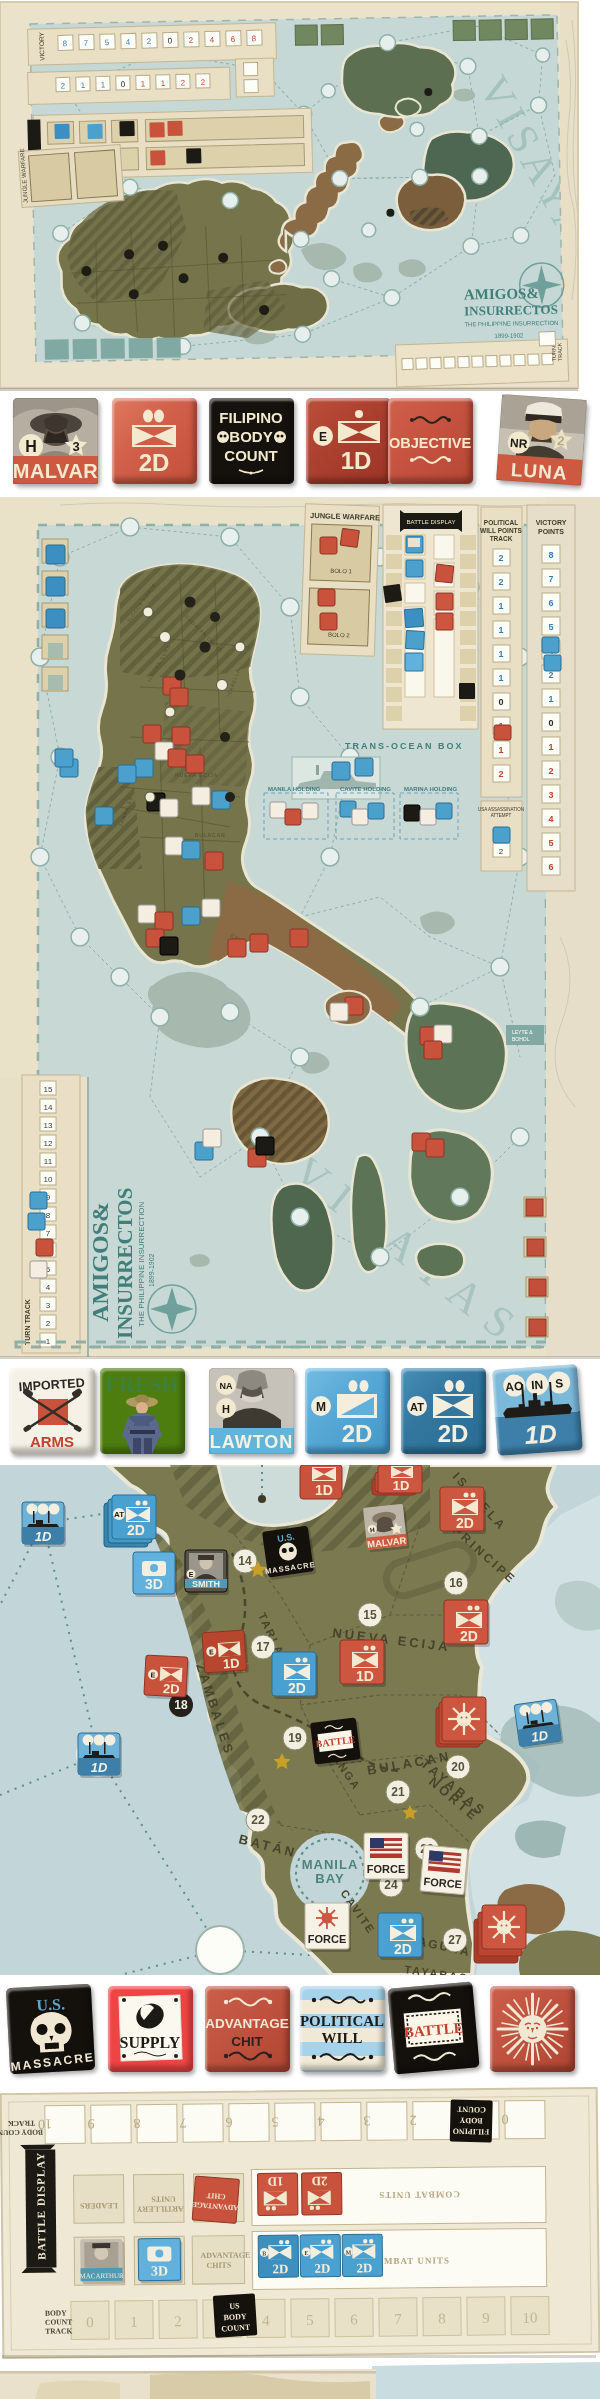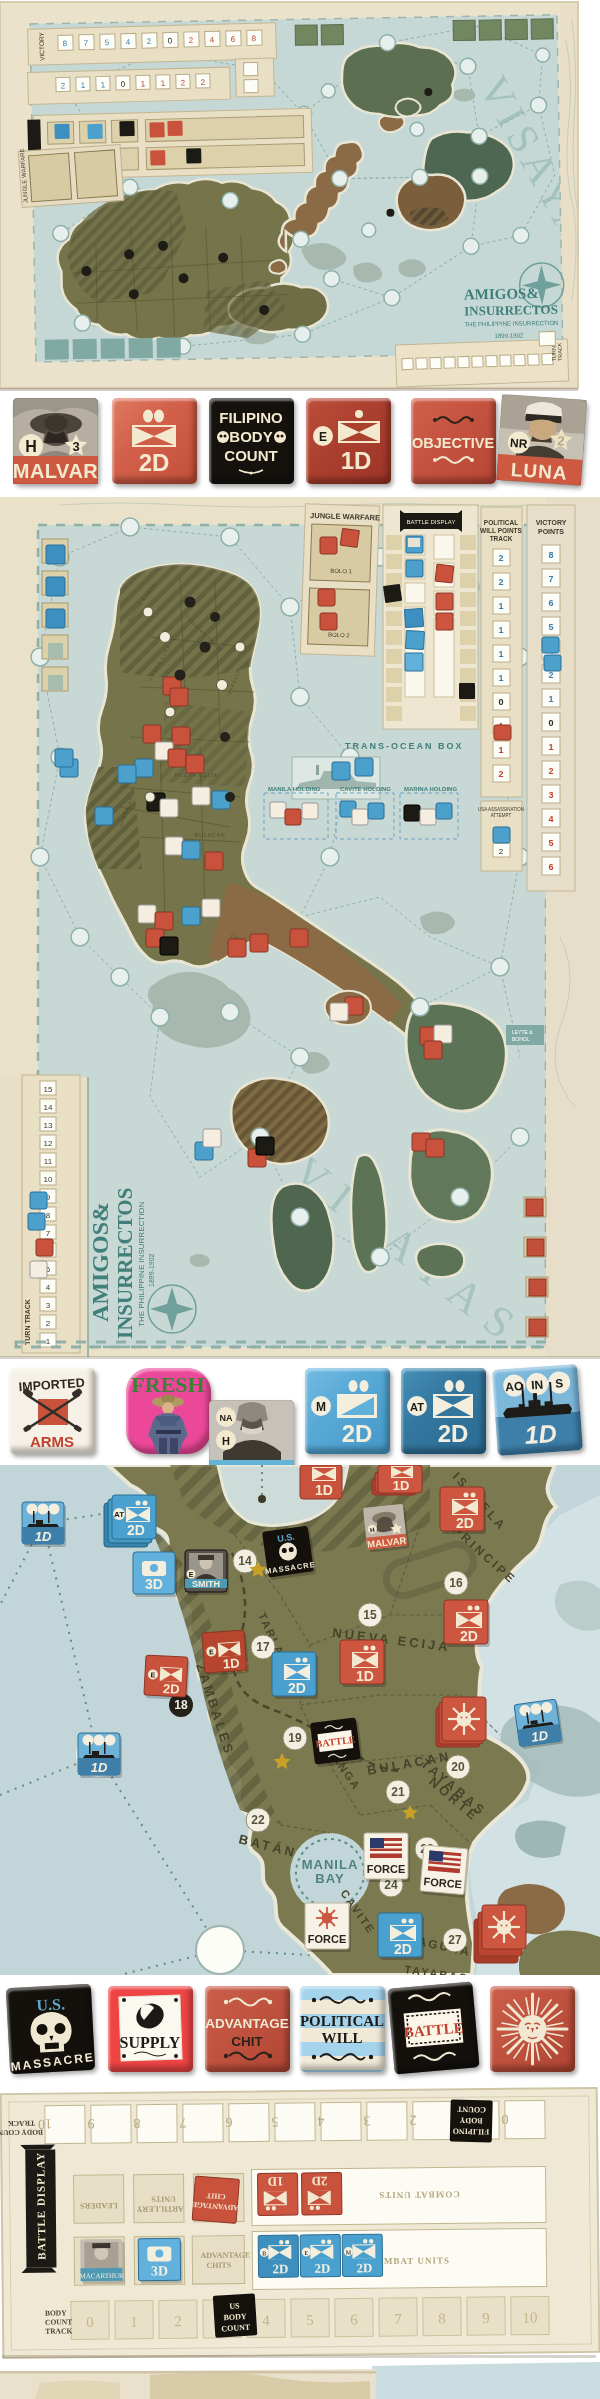--- a/index.html
+++ b/index.html
@@ -318,21 +318,21 @@
   <circle cx="53" cy="16" r="4" fill="#f2e9ce"></circle>
   <rect x="32" y="23" width="42" height="22" fill="#f2e9ce"></rect>
   <path d="M34 25 L72 25 L53 34 Z" fill="#a93f2c"></path>
   <path d="M34 43 L72 43 L53 34.5 Z" fill="#a93f2c"></path>
   <circle cx="17" cy="38" r="10" fill="#f2e9ce"></circle>
   <text x="17" y="43" font-size="12" font-weight="bold" text-anchor="middle" fill="#1c1a14">E</text>
   <text x="50" y="71" font-size="24" font-weight="bold" text-anchor="middle" fill="#f2e9ce">1D</text>
  </svg>
 </div>
 
-<div class="ctr" style="left:411px;top:7px;background:linear-gradient(135deg,#d0604a,#c65441 40%,#b74634);">
+<div class="ctr" style="left:388px;top:7px;background:linear-gradient(135deg,#d0604a,#c65441 40%,#b74634);">
  <svg width="85" height="86" viewBox="0 0 85 86">
   <path d="M26 22 q6 -6 12 0 q6 6 12 0 q6 -6 10 0" stroke="#2a221c" fill="none" stroke-width="2"></path>
   <circle cx="24" cy="22" r="2" fill="#2a221c"></circle>
           <circle cx="61" cy="22" r="2" fill="#2a221c"></circle>
   <text x="42" y="50" font-size="14.5" font-weight="bold" text-anchor="middle" fill="#f2e9ce">OBJECTIVE</text>
   <path d="M26 62 q6 -6 12 0 q6 6 12 0 q6 -6 10 0" stroke="#f2e9ce" fill="none" stroke-width="2"></path>
   <circle cx="24" cy="62" r="2" fill="#f2e9ce"></circle>
           <circle cx="61" cy="62" r="2" fill="#f2e9ce"></circle>
  </svg>
 </div>
@@ -797,37 +797,37 @@
   <g fill="#332e28">
    <rect x="13" y="22" width="10" height="6" rx="2" transform="rotate(33 18 25)"></rect>
    <rect x="62" y="22" width="10" height="6" rx="2" transform="rotate(-33 67 25)"></rect>
    <rect x="13" y="58" width="8" height="5" rx="2" transform="rotate(-33 17 60)"></rect>
    <rect x="64" y="58" width="8" height="5" rx="2" transform="rotate(33 68 60)"></rect>
   </g>
   <text x="42" y="79" font-size="15" font-weight="bold" text-anchor="middle" fill="#c0432f">ARMS</text>
  </svg>
 </div>
 
-<div class="ctr" style="left:126px;top:9px;background:#ec4899;border-radius:24px;">
+<div class="ctr" style="left:100px;top:9px;background:#4d7c0f;">
  <svg width="85" height="86" viewBox="0 0 85 86">
   <text x="42" y="24" font-size="22" font-weight="bold" text-anchor="middle" fill="#3e7f3c" font-family="Liberation Serif,serif">FRESH</text>
   <ellipse cx="42" cy="34" rx="16" ry="5.5" fill="#b09a62"></ellipse>
   <ellipse cx="42" cy="31" rx="7" ry="4.5" fill="#9c874f"></ellipse>
   <circle cx="42" cy="40" r="6" fill="#d9b28a"></circle>
   <path d="M30 48 q12 -6 24 0 l5 22 -7 16 -20 0 -7 -16z" fill="#5b6a8c"></path>
   <path d="M30 48 l24 0 2 10 -28 0z" fill="#4c5c80"></path>
   <path d="M28 50 l-6 18 5 3 8 -16z" fill="#5b6a8c"></path>
   <path d="M56 50 l6 18 -5 3 -8 -16z" fill="#5b6a8c"></path>
   <rect x="33" y="70" width="8" height="16" fill="#3e4668"></rect>
   <rect x="44" y="70" width="8" height="16" fill="#3e4668"></rect>
   <rect x="30" y="62" width="25" height="4" fill="#2e3550"></rect>
  </svg>
 </div>
 
-<div class="ctr" style="left:209px;top:9px;background:#f97316;margin-top:32px;">
+<div class="ctr" style="left:209px;top:9px;background:#f97316;">
  <svg width="85" height="86" viewBox="0 0 85 86">
   <rect width="85" height="86" rx="5" fill="#c6c2ba"></rect>
   <path d="M30 6 q13 -8 26 0 l3 14 q-16 6 -32 0z" fill="#8d8880"></path>
   <path d="M34 18 q9 8 18 0 l3 12 -24 0z" fill="#5a544b"></path>
   <path d="M33 26 q10 6 20 0 l0 6 q-10 5 -20 0z" fill="#d8d4cc"></path>
   <path d="M14 52 q29 -24 58 0 l0 8 -58 0z" fill="#3e3931"></path>
   <circle cx="17" cy="17" r="10" fill="#f2e9ce"></circle>
   <text x="17" y="21" font-size="9" font-weight="bold" text-anchor="middle" fill="#1c1a14">NA</text>
   <circle cx="17" cy="40" r="10" fill="#f2e9ce"></circle>
   <text x="17" y="45" font-size="11" font-weight="bold" text-anchor="middle" fill="#1c1a14">H</text>

